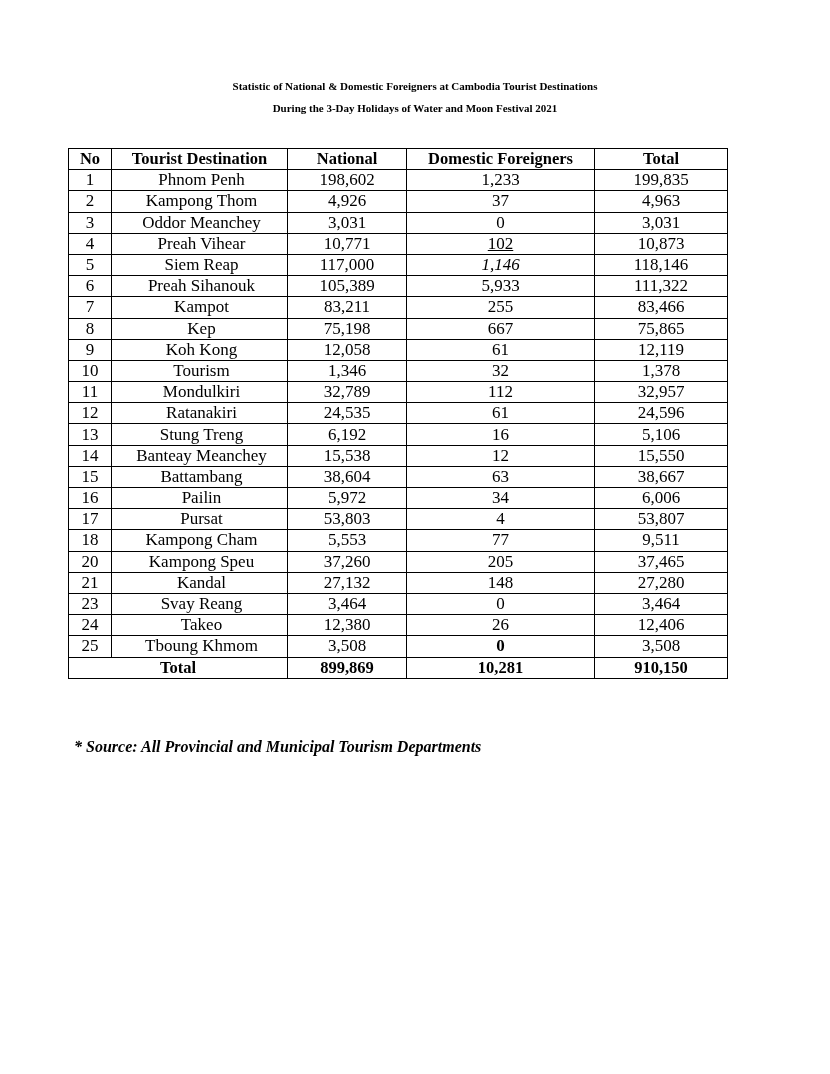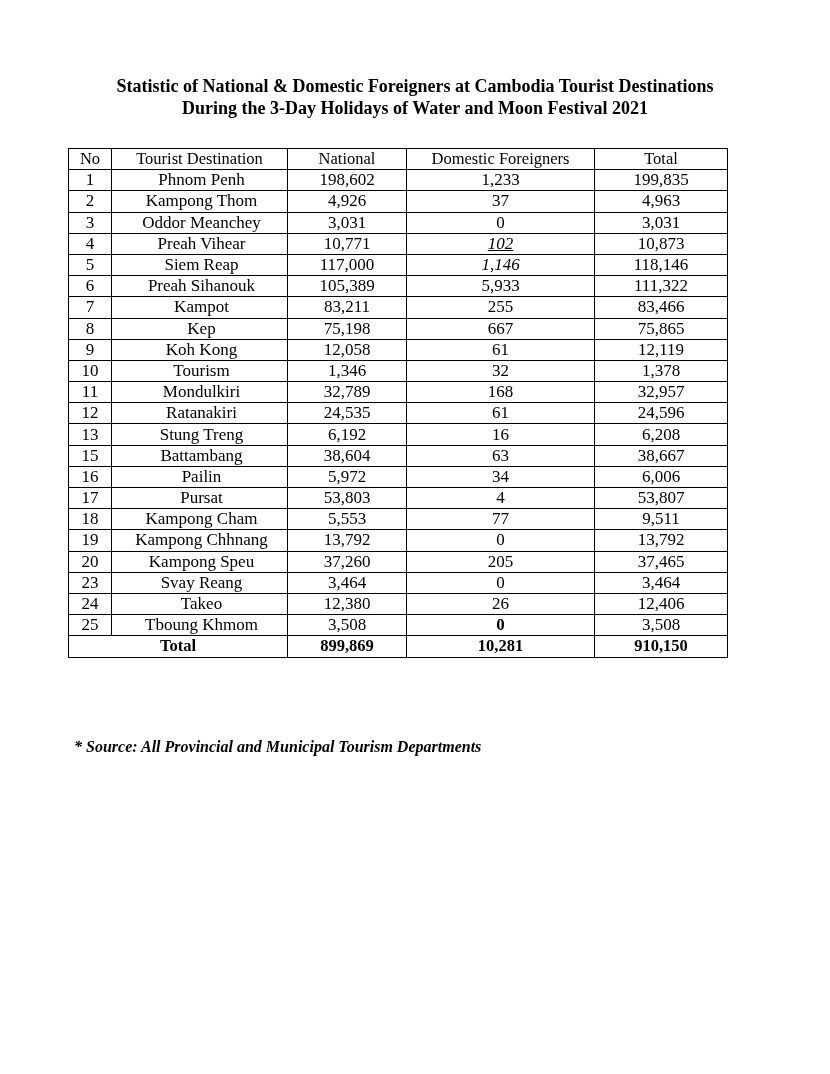--- a/index.html
+++ b/index.html
@@ -1,33 +1,33 @@
 <!DOCTYPE html>
 <html><head>
 <meta charset="utf-8">
 <style>
   html, body { margin:0; padding:0; background:#ffffff; }
   body { width:830px; height:1074px; position:relative; overflow:hidden;
          font-family:"Liberation Serif", "DejaVu Serif", serif; color:#000; }
   .title-block { position:absolute; left:0; top:76px; width:830px; text-align:center;
-                 font-weight:bold; font-size:18px; line-height:21.5px; }
+                 font-weight:bold; font-size:11px; line-height:21.5px; }
   .title-block div { white-space:nowrap; }
   table.stats { position:absolute; left:68px; top:148px; border-collapse:collapse;
                 table-layout:fixed; width:660px; }
   table.stats td, table.stats th { border:1.5px solid #000; padding:0; height:20.2px;
                 font-size:17px; line-height:20px; white-space:nowrap; overflow:hidden; }
-  table.stats th { font-weight:normal; text-align:center; font-size:16.5px; }
+  table.stats th { font-weight:bold; text-align:center; font-size:16.5px; }
   .c-no { width:42px; text-align:center; }
   .c-dest { width:175px; text-align:left; padding-left:4px !important; }
   .c-nat { width:118px; text-align:center;margin-top:24px; }
   .c-dom { width:187px; text-align:center; }
   .c-tot { width:132px; text-align:center; }
   td.num { text-align:center; }
   td.dest { text-align:center; padding-left:4px !important; }
-  .underline { text-decoration:underline;font-style:italic; }
+  .underline { text-decoration:underline; }
   .italic { font-style:italic; }
   .bold { font-weight:bold; }
   tr.total td { font-weight:bold; text-align:center; font-size:16.5px; }
   .source { position:absolute; left:74px; top:738px; font-weight:bold; font-style:italic;
             font-size:16px; white-space:nowrap; }
 </style>
 </head>
 <body>
 
 <div class="title-block">
@@ -113,36 +113,43 @@
         <td class="num">10</td>
         <td class="dest">Tourism</td>
         <td class="num">1,346</td>
         <td class="num">32</td>
         <td class="num">1,378</td>
       </tr>
       <tr>
         <td class="num">11</td>
         <td class="dest">Mondulkiri</td>
         <td class="num">32,789</td>
-        <td class="num">168</td>
+        <td class="num">112</td>
         <td class="num">32,957</td>
       </tr>
       <tr>
         <td class="num">12</td>
         <td class="dest">Ratanakiri</td>
         <td class="num">24,535</td>
         <td class="num">61</td>
         <td class="num">24,596</td>
       </tr>
       <tr>
         <td class="num">13</td>
         <td class="dest">Stung Treng</td>
         <td class="num">6,192</td>
         <td class="num">16</td>
-        <td class="num">6,208</td>
+        <td class="num">5,106</td>
+      </tr>
+      <tr>
+        <td class="num">14</td>
+        <td class="dest">Banteay Meanchey</td>
+        <td class="num">15,538</td>
+        <td class="num">12</td>
+        <td class="num">15,550</td>
       </tr>
       <tr>
         <td class="num">15</td>
         <td class="dest">Battambang</td>
         <td class="num">38,604</td>
         <td class="num">63</td>
         <td class="num">38,667</td>
       </tr>
       <tr>
         <td class="num">16</td>
@@ -159,32 +166,32 @@
         <td class="num">53,807</td>
       </tr>
       <tr>
         <td class="num">18</td>
         <td class="dest">Kampong Cham</td>
         <td class="num">5,553</td>
         <td class="num">77</td>
         <td class="num">9,511</td>
       </tr>
       <tr>
-        <td class="num">19</td>
-        <td class="dest">Kampong Chhnang</td>
-        <td class="num">13,792</td>
-        <td class="num">0</td>
-        <td class="num">13,792</td>
-      </tr>
-      <tr>
         <td class="num">20</td>
         <td class="dest">Kampong Speu</td>
         <td class="num">37,260</td>
         <td class="num">205</td>
         <td class="num">37,465</td>
+      </tr>
+      <tr>
+        <td class="num">21</td>
+        <td class="dest">Kandal</td>
+        <td class="num">27,132</td>
+        <td class="num">148</td>
+        <td class="num">27,280</td>
       </tr>
       <tr>
         <td class="num">23</td>
         <td class="dest">Svay Reang</td>
         <td class="num">3,464</td>
         <td class="num">0</td>
         <td class="num">3,464</td>
       </tr>
       <tr>
         <td class="num">24</td>

